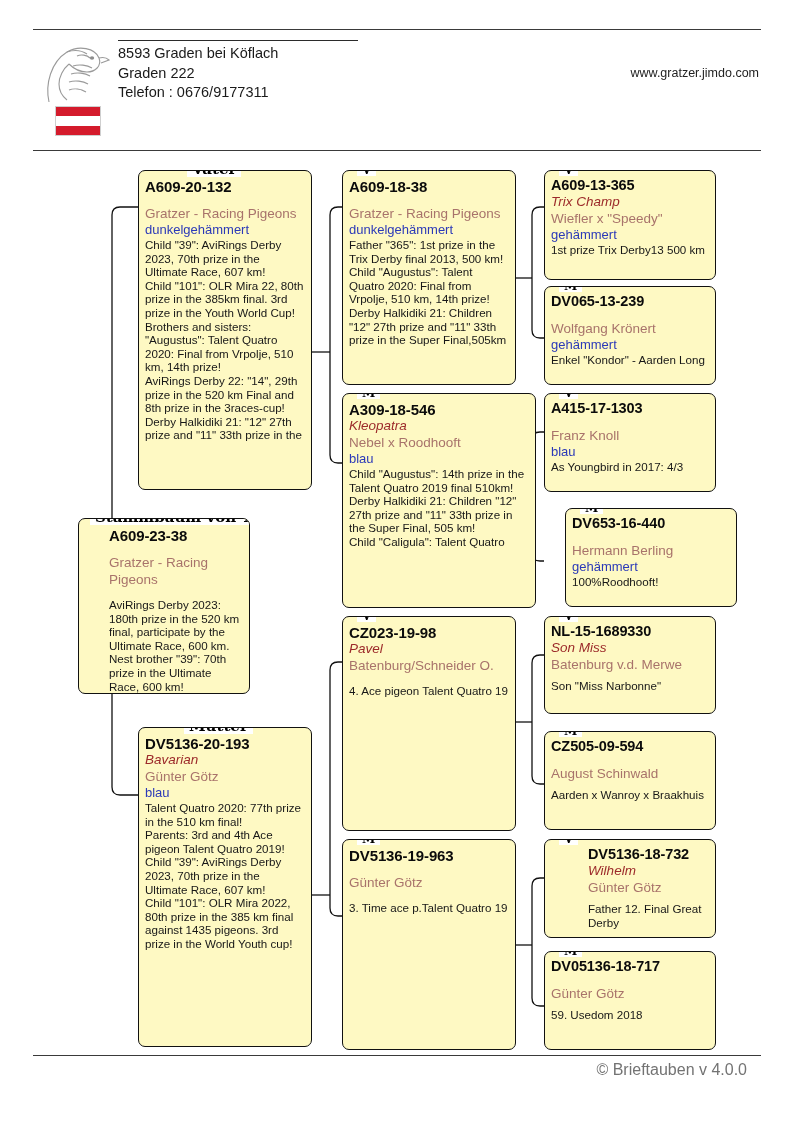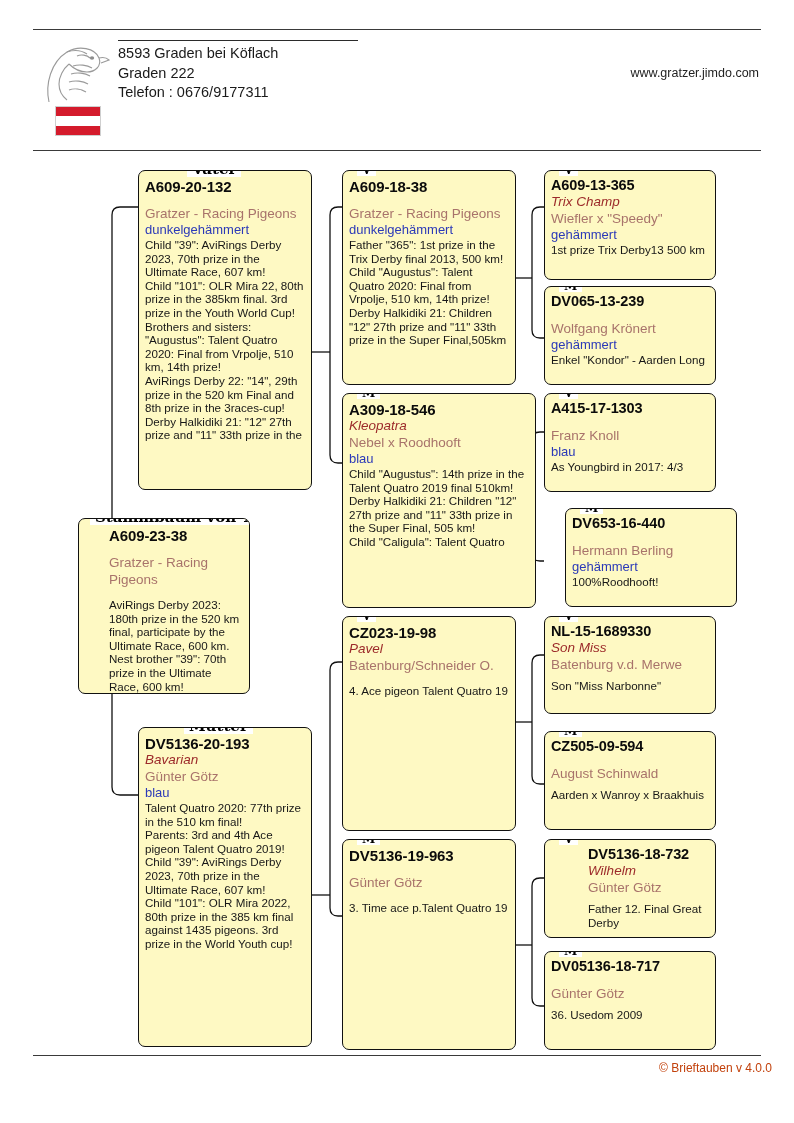--- a/index.html
+++ b/index.html
@@ -25,21 +25,21 @@
   .flag .red{background:#d41b2c;}
   .flag .white{background:#ffffff;}
 
   .owner{position:absolute;left:85px;top:0px;width:420px;}
   .owner-name{font-size:29px;font-weight:bold;letter-spacing:-0.2px;line-height:34px;
                color:#111;padding-bottom:2px;}
   .owner-underline{width:240px;height:0;border-top:1.5px solid #2b2b2b;margin-bottom:3px;}
   .owner-line{font-size:14.5px;line-height:19.5px;color:#1a1a1a;}
   .website{position:absolute;right:2px;top:26px;font-size:12.5px;color:#222;}
 
-  .footer-note{position:absolute;right:22px;top:1061px;font-size:12px;color:#c2410c;}
+  .footer-note{position:absolute;right:47px;top:1061px;font-size:16px;color:#737373;}
 
   
   .tree{position:absolute;left:0;top:0;width:794px;height:1123px;}
 
   .card{position:absolute;box-sizing:border-box;background:#fef9c3;
         border:1.3px solid #111;border-radius:7px;overflow:hidden;}
   .card .inner{padding:4px 6px 3px 6px;}
 
   .cap{position:absolute;background:#fff;padding:0 5px;
        font-family:"DejaVu Serif","Liberation Serif",serif;
@@ -305,18 +305,18 @@
       </div>
     </div>
 
     <div class="card" style="left:544px;top:951px;width:172px;height:99px;">
       <div class="cap sym">M</div>
       <div class="inner" style="padding-top:6px;">
         <div class="ring">DV05136-18-717</div>
         <div class="spacer10"></div>
         <div class="breeder">Günter Götz</div>
         <div class="spacer6"></div>
-        <div class="notes">36. Usedom 2009</div>
+        <div class="notes">59. Usedom 2018</div>
       </div>
     </div>
 
   </div>
 </div>
 
 </body></html>

